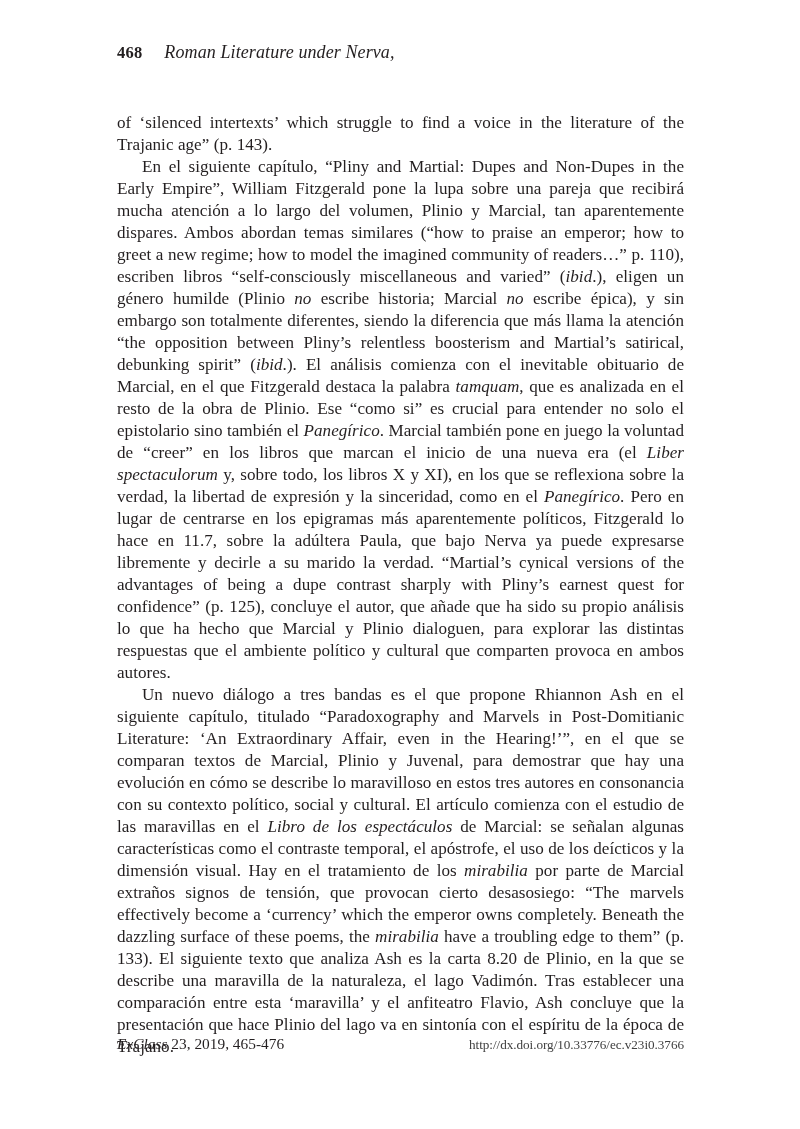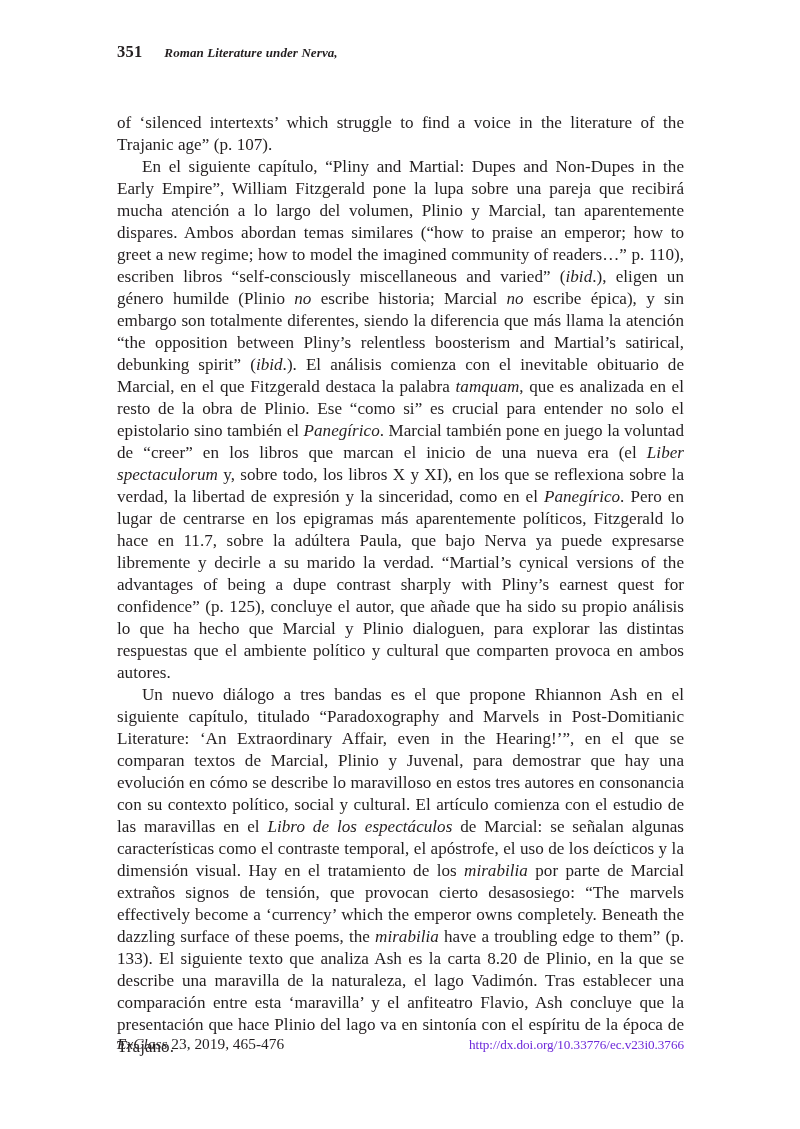--- a/index.html
+++ b/index.html
@@ -40,24 +40,23 @@
     margin-right: 22px;
   }
 
   .head-authors {
     font-size: 16px;
     font-variant: small-caps;
     letter-spacing: 0.25px;
   }
 
   .head-title {
-    font-size: 13px;
+    font-size: 18px;
     font-style: italic;
     letter-spacing: 0.1px;
-    font-weight: bold;
   }
 
   
   .body-block {
     position: absolute;
     top: 112px;
     left: 117px;
     width: 567px;
   }
 
@@ -101,35 +100,35 @@
   }
 
   .footer-right {
     position: absolute;
     right: 0;
     top: 2px;
     font-size: 13.2px;
     letter-spacing: -0.05px;
     white-space: nowrap;
     text-decoration: none;
-    color: #6d28d9;
+    color: #404040;
   }
 </style>
 </head>
 <body>
 
 <div class="page">
 
   <div class="running-head">
-    <span class="folio">351</span>
+    <span class="folio">468</span>
     <span class="head-title">Roman Literature under Nerva,</span>
   </div>
 
   <div class="body-block">
-    <p class="para">of ‘silenced intertexts’ which struggle to find a voice in the literature of the Trajanic age” (p. 107).</p>
+    <p class="para">of ‘silenced intertexts’ which struggle to find a voice in the literature of the Trajanic age” (p. 143).</p>
     <p class="para">En el siguiente capítulo, “Pliny and Martial: Dupes and Non-Dupes in the Early Empire”, William Fitzgerald pone la lupa sobre una pareja que recibirá mucha atención a lo largo del volumen, Plinio y Marcial, tan aparentemente dispares. Ambos abordan temas similares (“how to praise an emperor; how to greet a new regime; how to model the imagined community of readers…” p. 110), escriben libros “self-consciously miscellaneous and varied” (<i>ibid</i>.), eligen un género humilde (Plinio <i>no</i> escribe historia; Marcial <i>no</i> escribe épica), y sin embargo son totalmente diferentes, siendo la diferencia que más llama la atención “the opposition between Pliny’s relentless boosterism and Martial’s satirical, debunking spirit” (<i>ibid</i>.). El análisis comienza con el inevitable obituario de Marcial, en el que Fitzgerald destaca la palabra <i>tamquam</i>, que es analizada en el resto de la obra de Plinio. Ese “como si” es crucial para entender no solo el epistolario sino también el <i>Panegírico</i>. Marcial también pone en juego la voluntad de “creer” en los libros que marcan el inicio de una nueva era (el <i>Liber spectaculorum</i> y, sobre todo, los libros X y XI), en los que se reflexiona sobre la verdad, la libertad de expresión y la sinceridad, como en el <i>Panegírico</i>. Pero en lugar de centrarse en los epigramas más aparentemente políticos, Fitzgerald lo hace en 11.7, sobre la adúltera Paula, que bajo Nerva ya puede expresarse libremente y decirle a su marido la verdad. “Martial’s cynical versions of the advantages of being a dupe contrast sharply with Pliny’s earnest quest for confidence” (p. 125), concluye el autor, que añade que ha sido su propio análisis lo que ha hecho que Marcial y Plinio dialoguen, para explorar las distintas respuestas que el ambiente político y cultural que comparten provoca en ambos autores.</p>
     <p class="para">Un nuevo diálogo a tres bandas es el que propone Rhiannon Ash en el siguiente capítulo, titulado “Paradoxography and Marvels in Post-Domitianic Literature: ‘An Extraordinary Affair, even in the Hearing!’”, en el que se comparan textos de Marcial, Plinio y Juvenal, para demostrar que hay una evolución en cómo se describe lo maravilloso en estos tres autores en consonancia con su contexto político, social y cultural. El artículo comienza con el estudio de las maravillas en el <i>Libro de los espectáculos</i> de Marcial: se señalan algunas características como el contraste temporal, el apóstrofe, el uso de los deícticos y la dimensión visual. Hay en el tratamiento de los <i>mirabilia</i> por parte de Marcial extraños signos de tensión, que provocan cierto desasosiego: “The marvels effectively become a ‘currency’ which the emperor owns completely. Beneath the dazzling surface of these poems, the <i>mirabilia</i> have a troubling edge to them” (p. 133). El siguiente texto que analiza Ash es la carta 8.20 de Plinio, en la que se describe una maravilla de la naturaleza, el lago Vadimón. Tras establecer una comparación entre esta ‘maravilla’ y el anfiteatro Flavio, Ash concluye que la presentación que hace Plinio del lago va en sintonía con el espíritu de la época de Trajano.</p>
   </div>
 
   <div class="footer">
     <div class="footer-left">
       <span class="journal">ExClass</span><span> 23, 2019, 465-476</span>
     </div>
     <a class="footer-right" href="#">http://dx.doi.org/10.33776/ec.v23i0.3766</a>
   </div>

